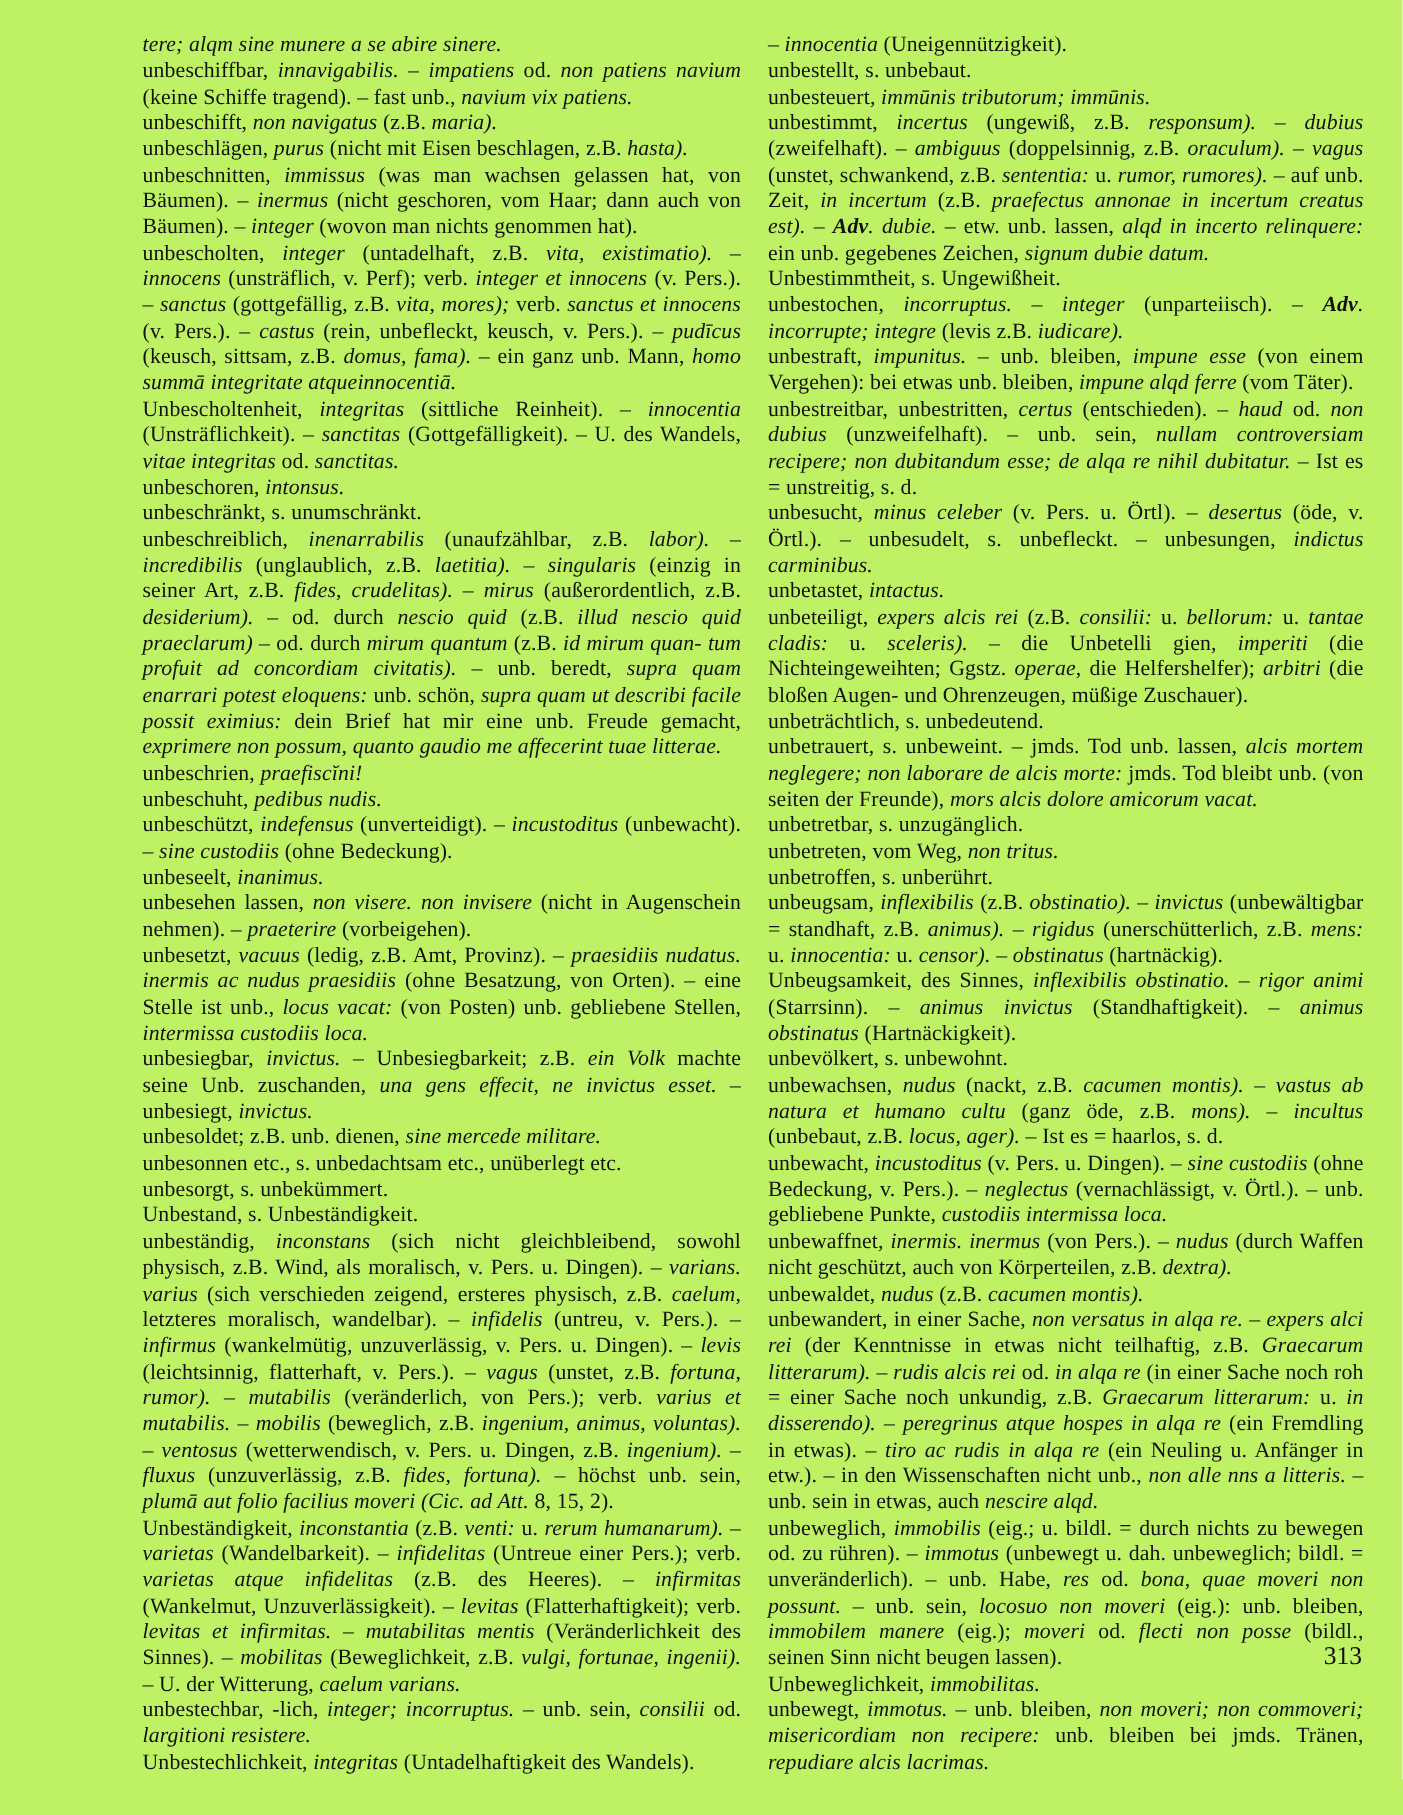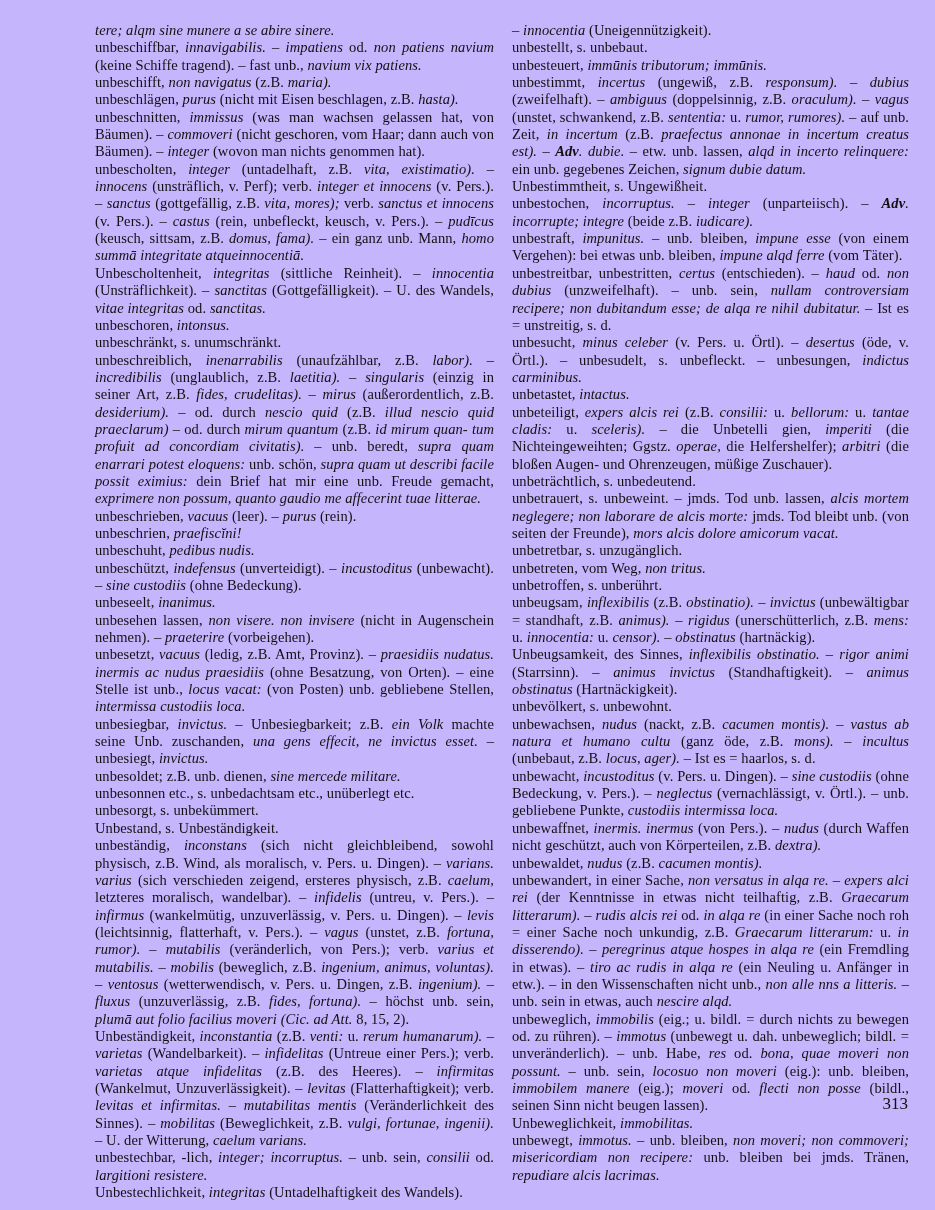--- a/index.html
+++ b/index.html
@@ -1,20 +1,20 @@
 <!DOCTYPE html>
 <html><head>
 <meta charset="utf-8">
 <style>
   html, body { margin: 0; padding: 0; background: #ffffff; }
   .page {
     position: relative;
     width: 935px;
     height: 1210px;
-    background: #c4b5fd;
+    background: #bef264;
     font-family: "Liberation Serif", serif;
     color: #111111;
     overflow: hidden;
   }
   .col {
     position: absolute;
     top: 22px;
     font-size: 14.5px;
     line-height: 17.35px;
     text-align: justify;
@@ -36,27 +36,26 @@
 </style>
 </head>
 <body>
 
 <div class="page">
   <div class="col col-left" id="col-left">
       <p class="entry"><span class="i">tere; alqm sine munere a se abire sinere.</span></p>
       <p class="entry"><span class="b">unbeschiffbar</span><span>, </span><span class="i">innavigabilis.</span><span> – </span><span class="i">impatiens</span><span> od. </span><span class="i">non patiens navium</span><span> (keine Schiffe tragend). – fast unb., </span><span class="i">navium vix patiens.</span></p>
       <p class="entry"><span class="b">unbeschifft</span><span>, </span><span class="i">non navigatus</span><span> (z.B. </span><span class="i">maria).</span></p>
       <p class="entry"><span class="b">unbeschlägen</span><span>, </span><span class="i">purus</span><span> (nicht mit Eisen beschlagen, z.B. </span><span class="i">hasta).</span></p>
-      <p class="entry"><span class="b">unbeschnitten</span><span>, </span><span class="i">immissus</span><span> (was man wachsen gelassen hat, von Bäumen). – </span><span class="i">commoveri</span><span> (nicht geschoren, vom Haar; dann auch von Bäumen). – </span><span class="i">integer</span><span> (wovon man nichts genommen hat).</span></p>
+      <p class="entry"><span class="b">unbeschnitten</span><span>, </span><span class="i">immissus</span><span> (was man wachsen gelassen hat, von Bäumen). – </span><span class="i">inermus</span><span> (nicht geschoren, vom Haar; dann auch von Bäumen). – </span><span class="i">integer</span><span> (wovon man nichts genommen hat).</span></p>
       <p class="entry"><span class="b">unbescholten</span><span>, </span><span class="i">integer</span><span> (untadelhaft, z.B. </span><span class="i">vita, existimatio).</span><span> – </span><span class="i">innocens</span><span> (unsträflich, v. Perf); verb. </span><span class="i">integer et innocens</span><span> (v. Pers.). – </span><span class="i">sanctus</span><span> (gottgefällig, z.B. </span><span class="i">vita, mores);</span><span> verb. </span><span class="i">sanctus et innocens</span><span> (v. Pers.). – </span><span class="i">castus</span><span> (rein, unbefleckt, keusch, v. Pers.). – </span><span class="i">pudīcus</span><span> (keusch, sittsam, z.B. </span><span class="i">domus, fama).</span><span> – ein ganz unb. Mann, </span><span class="i">homo summā integritate atqueinnocentiā.</span></p>
       <p class="entry"><span class="b">Unbescholtenheit</span><span>, </span><span class="i">integritas</span><span> (sittliche Reinheit). – </span><span class="i">innocentia</span><span> (Unsträflichkeit). – </span><span class="i">sanctitas</span><span> (Gottgefälligkeit). – U. des Wandels, </span><span class="i">vitae integritas</span><span> od. </span><span class="i">sanctitas.</span></p>
       <p class="entry"><span class="b">unbeschoren</span><span>, </span><span class="i">intonsus.</span></p>
       <p class="entry"><span class="b">unbeschränkt</span><span>, s. unumschränkt.</span></p>
       <p class="entry"><span class="b">unbeschreiblich</span><span>, </span><span class="i">inenarrabilis</span><span> (unaufzählbar, z.B. </span><span class="i">labor). – incredibilis</span><span> (unglaublich, z.B. </span><span class="i">laetitia).</span><span> – </span><span class="i">singularis</span><span> (einzig in seiner Art, z.B. </span><span class="i">fides, crudelitas).</span><span> – </span><span class="i">mirus</span><span> (außerordentlich, z.B. </span><span class="i">desiderium).</span><span> – od. durch </span><span class="i">nescio quid</span><span> (z.B. </span><span class="i">illud nescio quid praeclarum)</span><span> – od. durch </span><span class="i">mirum quantum</span><span> (z.B. </span><span class="i">id mirum quan- tum profuit ad concordiam civitatis).</span><span> – unb. beredt, </span><span class="i">supra quam enarrari potest eloquens:</span><span> unb. schön, </span><span class="i">supra quam ut describi facile possit eximius:</span><span> dein Brief hat mir eine unb. Freude gemacht, </span><span class="i">exprimere non possum, quanto gaudio me affecerint tuae litterae.</span></p>
-      <p class="entry"><span class="b">unbeschrieben</span><span>, </span><span class="i">vacuus</span><span> (leer). – </span><span class="i">purus</span><span> (rein).</span></p>
       <p class="entry"><span class="b">unbeschrien</span><span>, </span><span class="i">praefiscĭni!</span></p>
       <p class="entry"><span class="b">unbeschuht</span><span>, </span><span class="i">pedibus nudis.</span></p>
       <p class="entry"><span class="b">unbeschützt</span><span>, </span><span class="i">indefensus</span><span> (unverteidigt). – </span><span class="i">incustoditus</span><span> (unbewacht). – </span><span class="i">sine custodiis</span><span> (ohne Bedeckung).</span></p>
       <p class="entry"><span class="b">unbeseelt</span><span>, </span><span class="i">inanimus.</span></p>
       <p class="entry"><span class="b">unbesehen lassen</span><span>, </span><span class="i">non visere. non invisere</span><span> (nicht in Augenschein nehmen). – </span><span class="i">praeterire</span><span> (vorbeigehen).</span></p>
       <p class="entry"><span class="b">unbesetzt</span><span>, </span><span class="i">vacuus</span><span> (ledig, z.B. Amt, Provinz). – </span><span class="i">praesidiis nudatus. inermis ac nudus praesidiis</span><span> (ohne Besatzung, von Orten). – eine Stelle ist unb., </span><span class="i">locus vacat:</span><span> (von Posten) unb. gebliebene Stellen, </span><span class="i">intermissa custodiis loca.</span></p>
       <p class="entry"><span class="b">unbesiegbar</span><span>, </span><span class="i">invictus.</span><span> – </span><span class="b">Unbesiegbarkeit;</span><span> z.B. </span><span class="i">ein Volk</span><span> machte seine Unb. zuschanden, </span><span class="i">una gens effecit, ne invictus esset.</span><span> – </span><span class="b">unbesiegt</span><span>, </span><span class="i">invictus.</span></p>
       <p class="entry"><span class="b">unbesoldet;</span><span> z.B. unb. dienen, </span><span class="i">sine mercede militare.</span></p>
       <p class="entry"><span class="b">unbesonnen etc</span><span>., s. unbedachtsam etc., unüberlegt etc.</span></p>
       <p class="entry"><span class="b">unbesorgt</span><span>, s. unbekümmert.</span></p>
@@ -65,21 +64,21 @@
       <p class="entry"><span class="b">Unbeständigkeit</span><span>, </span><span class="i">inconstantia</span><span> (z.B. </span><span class="i">venti:</span><span> u. </span><span class="i">rerum humanarum).</span><span> – </span><span class="i">varietas</span><span> (Wandelbarkeit). – </span><span class="i">infidelitas</span><span> (Untreue einer Pers.); verb. </span><span class="i">varietas atque infidelitas</span><span> (z.B. des Heeres). – </span><span class="i">infirmitas</span><span> (Wankelmut, Unzuverlässigkeit). – </span><span class="i">levitas</span><span> (Flatterhaftigkeit); verb. </span><span class="i">levitas et infirmitas. – mutabilitas mentis</span><span> (Veränderlichkeit des Sinnes). – </span><span class="i">mobilitas</span><span> (Beweglichkeit, z.B. </span><span class="i">vulgi, fortunae, ingenii).</span><span> – U. der Witterung, </span><span class="i">caelum varians.</span></p>
       <p class="entry"><span class="b">unbestechbar, -lich</span><span>, </span><span class="i">integer; incorruptus.</span><span> – unb. sein, </span><span class="i">consilii</span><span> od. </span><span class="i">largitioni resistere.</span></p>
       <p class="entry"><span class="b">Unbestechlichkeit</span><span>, </span><span class="i">integritas</span><span> (Untadelhaftigkeit des Wandels).</span></p>
     </div>
   <div class="col col-right" id="col-right">
       <p class="entry"><span>– </span><span class="i">innocentia</span><span> (Uneigennützigkeit).</span></p>
       <p class="entry"><span class="b">unbestellt</span><span>, s. unbebaut.</span></p>
       <p class="entry"><span class="b">unbesteuert</span><span>, </span><span class="i">immūnis tributorum; immūnis.</span></p>
       <p class="entry"><span class="b">unbestimmt</span><span>, </span><span class="i">incertus</span><span> (ungewiß, z.B. </span><span class="i">responsum).</span><span> – </span><span class="i">dubius</span><span> (zweifelhaft). – </span><span class="i">ambiguus</span><span> (doppelsinnig, z.B. </span><span class="i">oraculum).</span><span> – </span><span class="i">vagus</span><span> (unstet, schwankend, z.B. </span><span class="i">sententia:</span><span> u. </span><span class="i">rumor, rumores).</span><span> – auf unb. Zeit, </span><span class="i">in incertum</span><span> (z.B. </span><span class="i">praefectus annonae in incertum creatus est).</span><span> – </span><span class="bi">Adv</span><span class="i">. dubie.</span><span> – etw. unb. lassen, </span><span class="i">alqd in incerto relinquere:</span><span> ein unb. gegebenes Zeichen, </span><span class="i">signum dubie datum.</span></p>
       <p class="entry"><span class="b">Unbestimmtheit</span><span>, s. Ungewißheit.</span></p>
-      <p class="entry"><span class="b">unbestochen</span><span>, </span><span class="i">incorruptus.</span><span> – </span><span class="i">integer</span><span> (unparteiisch). – </span><span class="bi">Adv</span><span class="i">. incorrupte; integre</span><span> (beide z.B. </span><span class="i">iudicare).</span></p>
+      <p class="entry"><span class="b">unbestochen</span><span>, </span><span class="i">incorruptus.</span><span> – </span><span class="i">integer</span><span> (unparteiisch). – </span><span class="bi">Adv</span><span class="i">. incorrupte; integre</span><span> (levis z.B. </span><span class="i">iudicare).</span></p>
       <p class="entry"><span class="b">unbestraft</span><span>, </span><span class="i">impunitus.</span><span> – unb. bleiben, </span><span class="i">impune esse</span><span> (von einem Vergehen): bei etwas unb. bleiben, </span><span class="i">impune alqd ferre</span><span> (vom Täter).</span></p>
       <p class="entry"><span class="b">unbestreitbar, unbestritten</span><span>, </span><span class="i">certus</span><span> (entschieden). – </span><span class="i">haud</span><span> od. </span><span class="i">non dubius</span><span> (unzweifelhaft). – unb. sein, </span><span class="i">nullam controversiam recipere; non dubitandum esse; de alqa re nihil dubitatur.</span><span> – Ist es = unstreitig, s. d.</span></p>
       <p class="entry"><span class="b">unbesucht</span><span>, </span><span class="i">minus celeber</span><span> (v. Pers. u. Örtl). – </span><span class="i">desertus</span><span> (öde, v. Örtl.). – </span><span class="b">unbesudelt</span><span>, s. unbefleckt. – </span><span class="b">unbesungen</span><span>, </span><span class="i">indictus carminibus.</span></p>
       <p class="entry"><span class="b">unbetastet</span><span>, </span><span class="i">intactus.</span></p>
       <p class="entry"><span class="b">unbeteiligt</span><span>, </span><span class="i">expers alcis rei</span><span> (z.B. </span><span class="i">consilii:</span><span> u. </span><span class="i">bellorum:</span><span> u. </span><span class="i">tantae cladis:</span><span> u. </span><span class="i">sceleris).</span><span> – die Unbetelli gien, </span><span class="i">imperiti</span><span> (die Nichteingeweihten; Ggstz. </span><span class="i">operae,</span><span> die Helfershelfer); </span><span class="i">arbitri</span><span> (die bloßen Augen- und Ohrenzeugen, müßige Zuschauer).</span></p>
       <p class="entry"><span class="b">unbeträchtlich</span><span>, s. unbedeutend.</span></p>
       <p class="entry"><span class="b">unbetrauert</span><span>, s. unbeweint. – jmds. Tod unb. lassen, </span><span class="i">alcis mortem neglegere; non laborare de alcis morte:</span><span> jmds. Tod bleibt unb. (von seiten der Freunde), </span><span class="i">mors alcis dolore amicorum vacat.</span></p>
       <p class="entry"><span class="b">unbetretbar</span><span>, s. unzugänglich.</span></p>
       <p class="entry"><span class="b">unbetreten</span><span>, vom Weg, </span><span class="i">non tritus.</span></p>
       <p class="entry"><span class="b">unbetroffen</span><span>, s. unberührt.</span></p>

